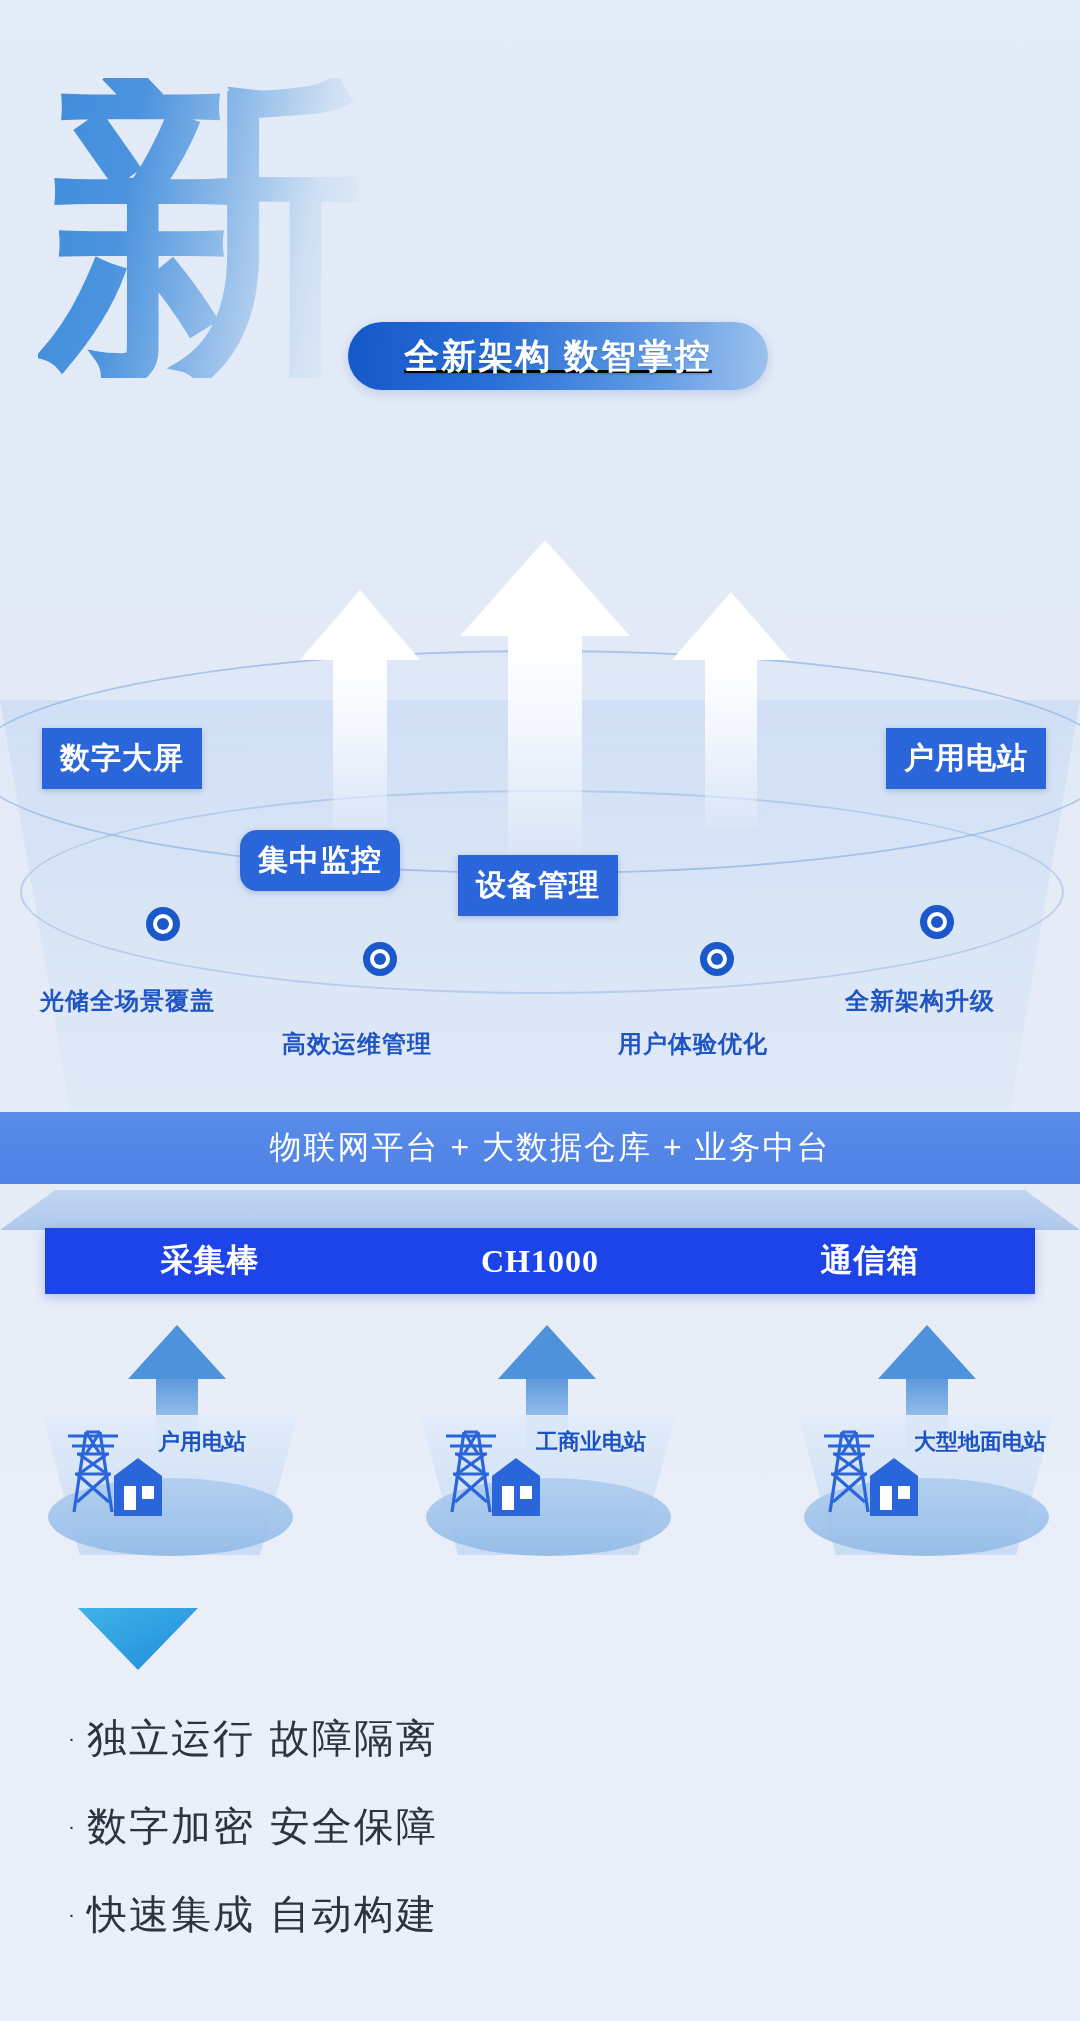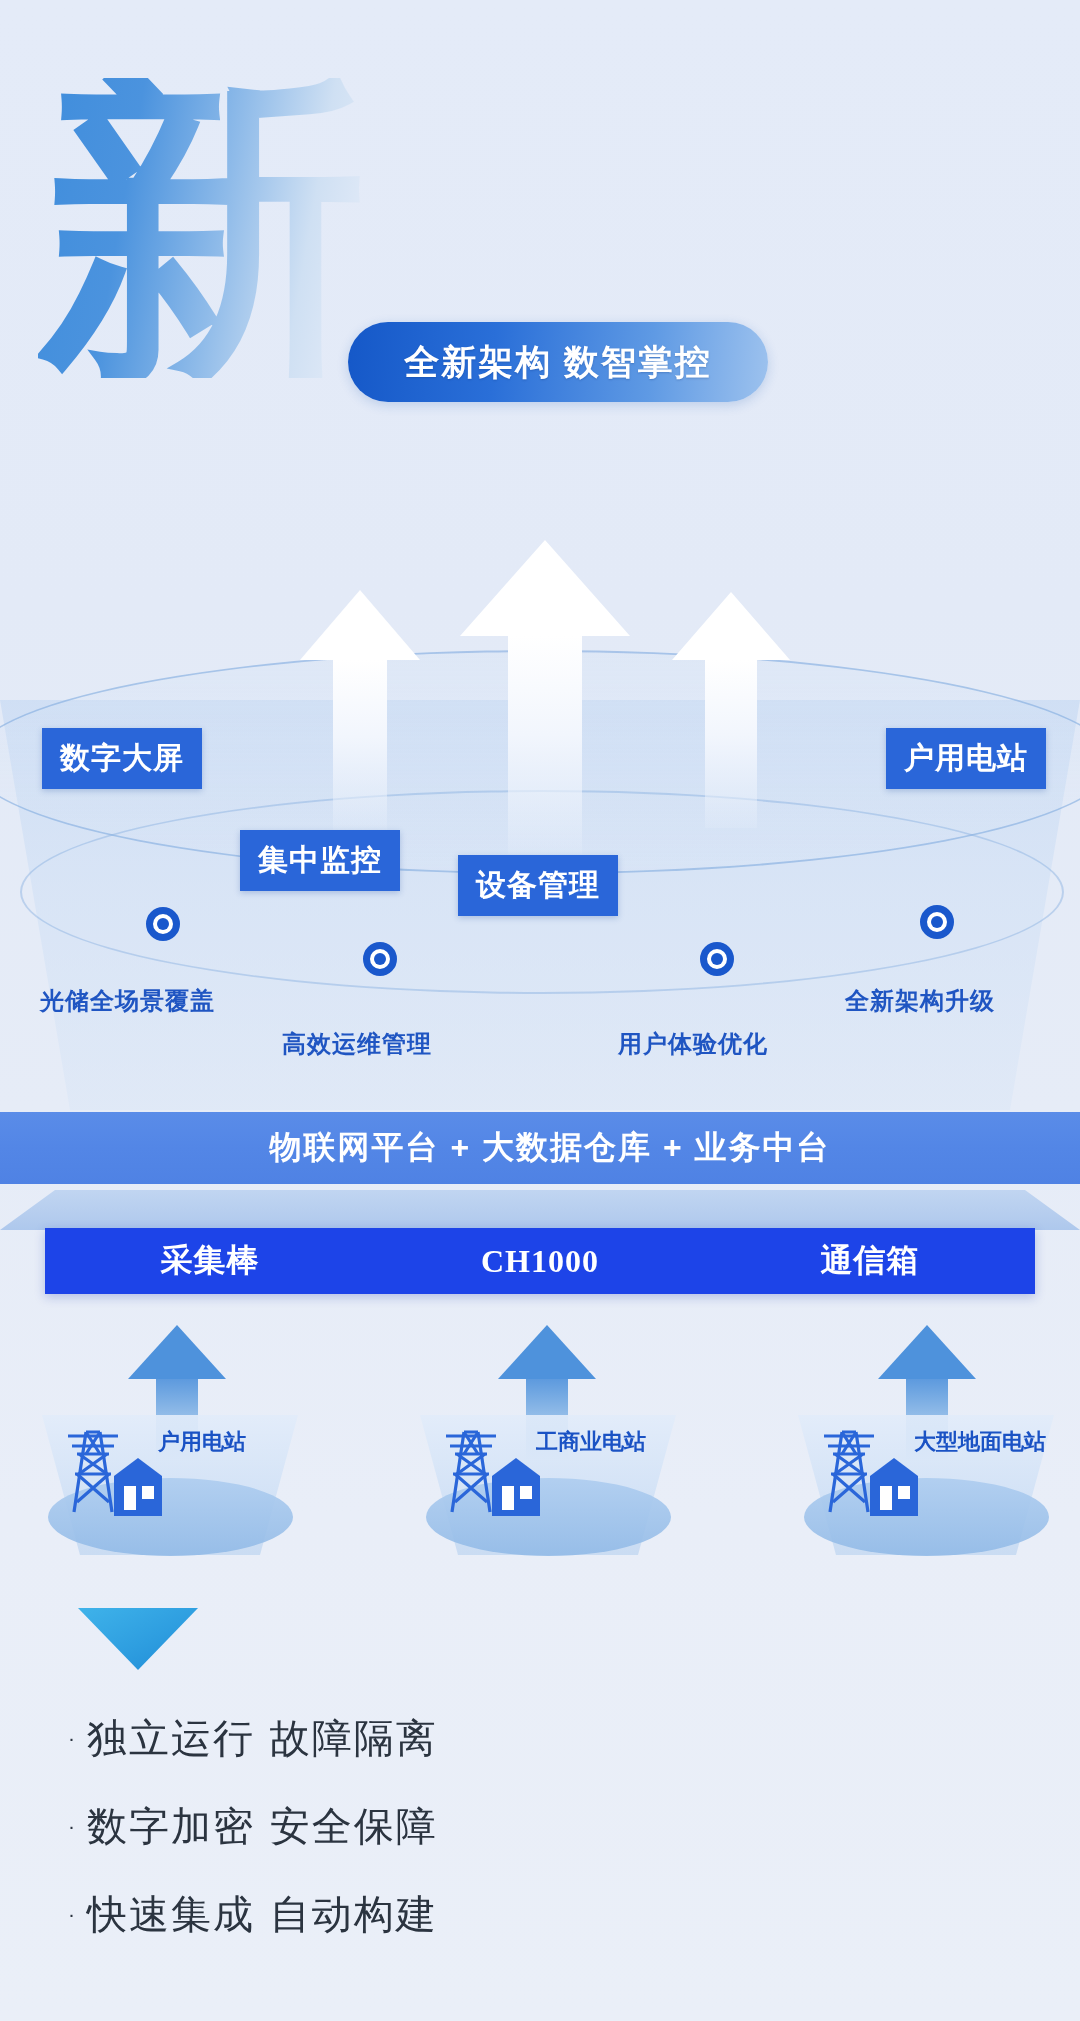--- a/index.html
+++ b/index.html
@@ -27,25 +27,26 @@
     background-clip:text;
     color:transparent;
     -webkit-text-fill-color:transparent;
     user-select:none;
     letter-spacing:0;
   }
 
   
   .title-pill{
     position:absolute;left:348px;top:322px;
-    width:420px;height:80px;
+    width:420px;height:68px;
     border-radius:40px;
     background:linear-gradient(95deg,#1558c8 0%,#2a6fd8 35%,#5f9ae4 72%,#9dc2ee 100%);
     display:flex;align-items:center;justify-content:center;
     box-shadow:0 3px 12px rgba(30,90,180,.20);
+    text-decoration:underline;
   }
   .title-pill span{
     color:#fff;font-size:35px;font-weight:700;letter-spacing:2px;
     text-shadow:0 1px 2px rgba(0,40,110,.25);
   }
 
   
   .prism{
     position:absolute;left:0;top:640px;width:1080px;height:470px;
   }
@@ -117,21 +118,21 @@
     white-space:nowrap;
   }
 
   
   .platform-bar{
     position:absolute;left:0;top:1112px;width:1080px;height:72px;
     background:linear-gradient(180deg,#5a8ce8 0%,#5386e6 50%,#4f82e4 100%);
     display:flex;align-items:center;justify-content:center;
   }
   .platform-bar span{
-    color:#fff;font-size:32px;font-weight:700;letter-spacing:2px;margin-left:20px;
+    color:#fff;font-size:32px;font-weight:400;letter-spacing:2px;margin-left:20px;
   }
 
   
   .dev-trap{
     position:absolute;left:0;top:1190px;width:1080px;height:40px;
     background:linear-gradient(180deg,rgba(186,209,240,.85),rgba(171,198,236,.95));
     clip-path:polygon(55px 0,1025px 0,1080px 40px,0 40px);
   }
   .device-bar{
     position:absolute;left:45px;top:1228px;width:990px;height:66px;
@@ -204,21 +205,21 @@
     <div class="head" style="border-left-width:85px;border-right-width:85px;border-bottom-width:96px;"></div>
     <div class="stem" style="width:74px;height:218px;"></div>
   </div>
   <div class="uparrow ua-white" style="left:672px;top:592px;width:118px;">
     <div class="head" style="border-left-width:59px;border-right-width:59px;border-bottom-width:68px;"></div>
     <div class="stem" style="width:52px;height:168px;"></div>
   </div>
 
 
   <div class="chip" style="left:42px;top:728px;">数字大屏</div>
-  <div class="chip" style="left:240px;top:830px;">集中监控</div>
+  <div class="chip" style="left:240px;top:830px;border-radius:17px;">集中监控</div>
   <div class="chip" style="left:458px;top:855px;font-family:Liberation Serif, serif;">设备管理</div>
   <div class="chip" style="left:886px;top:728px;">户用电站</div>
 
   <div class="dot" style="left:146px;top:907px;"></div>
   <div class="dot" style="left:363px;top:942px;"></div>
   <div class="dot" style="left:700px;top:942px;"></div>
   <div class="dot" style="left:920px;top:905px;"></div>
 
   <div class="feat-label" style="left:40px;top:985px;">光储全场景覆盖</div>
   <div class="feat-label" style="left:282px;top:1028px;">高效运维管理</div>

